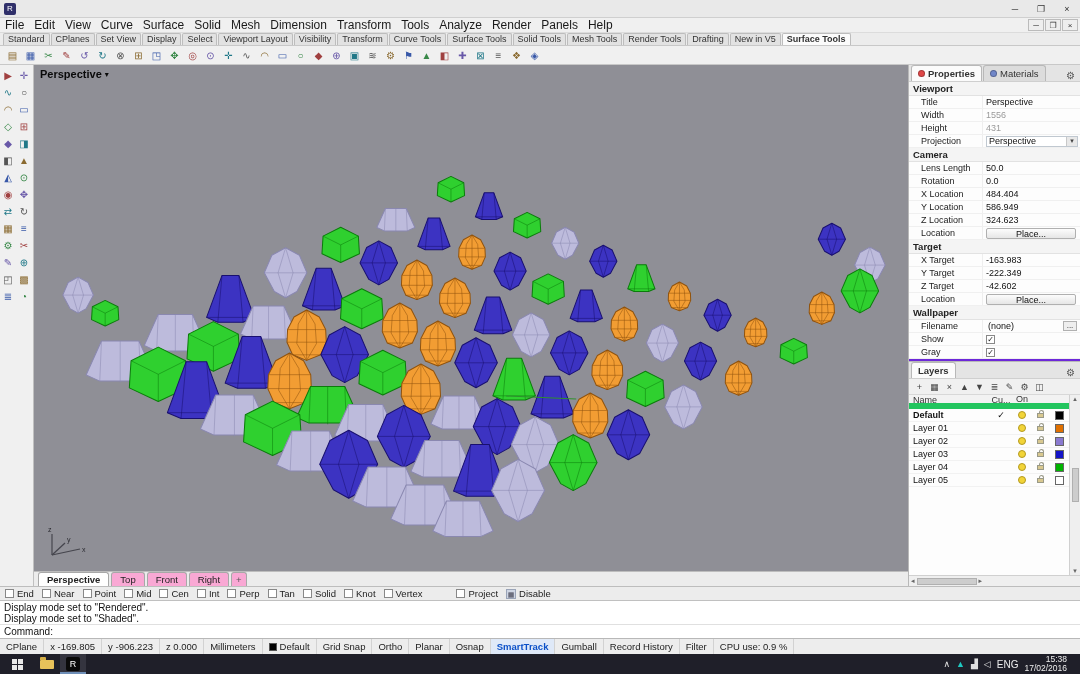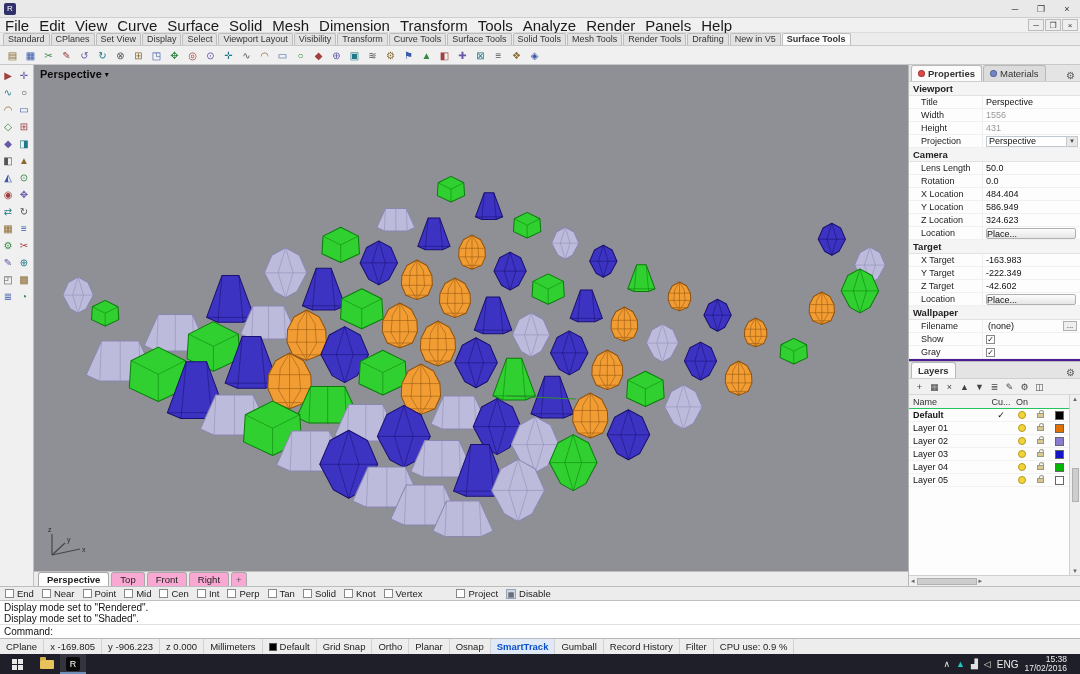--- a/index.html
+++ b/index.html
@@ -9,21 +9,21 @@
 
 
 .titlebar{height:18px;background:#e9e9e9;border-bottom:1px solid #cfcfcf;display:flex;align-items:center;position:relative;flex:0 0 auto}
 .app-icon{width:12px;height:12px;margin:0 4px;background:#30306a;color:#fff;font-size:8px;display:flex;align-items:center;justify-content:center;border-radius:2px}
 .title-text{position:absolute;left:0;right:0;text-align:center;font-size:10.5px;color:#222;pointer-events:none}
 .win-controls{margin-left:auto;display:flex;z-index:1}
 .win-btn{width:26px;height:17px;display:flex;align-items:center;justify-content:center;font-size:9px;color:#333}
 
 
 .menubar{height:15px;background:#f0f0f0;display:flex;align-items:center;border-bottom:1px solid #dcdcdc;flex:0 0 auto}
-.menu-item{padding:0 5px;font-size:15px;color:#1a1a1a}
+.menu-item{padding:0 5px;font-size:12px;color:#1a1a1a}
 .child-controls{margin-left:auto;display:flex;margin-right:2px}
 .child-controls .win-btn{width:16px;height:12px;font-size:8px;border:1px solid #bbb;margin-left:1px;background:#eee}
 
 
 .tabsrow{height:13px;background:#ececec;display:flex;align-items:flex-end;padding-left:3px;border-bottom:1px solid #c8c8c8;flex:0 0 auto}
 .tb-tab{font-size:9px;padding:0 4px;height:12px;line-height:11px;border:1px solid #bdbdbd;border-bottom:none;border-radius:2px 2px 0 0;background:#e2e2e2;margin-right:1px;color:#333;white-space:nowrap}
 .tb-tab.active{background:#fbfbfb;font-weight:bold}
 
 
 .iconrow{height:19px;background:#f0f0f0;display:flex;align-items:center;padding-left:4px;border-bottom:1px solid #c8c8c8;gap:1px;flex:0 0 auto}
@@ -40,49 +40,49 @@
 .scene{position:absolute;inset:0;width:100%;height:100%}
 .axis-triad{position:absolute;left:8px;bottom:6px}
 
 
 .vp-tabs{height:15px;background:#ececec;border-top:1px solid #bdbdbd;display:flex;align-items:flex-end;padding-left:4px;flex:0 0 auto}
 .vp-tab{font-size:9.5px;padding:0 8px;height:14px;line-height:13px;border:1px solid #a8a8a8;border-bottom:none;border-radius:3px 3px 0 0;background:#f9a8d4;margin-right:2px;color:#222}
 .vp-tab.active{background:#fff;font-weight:bold}
 .vp-tab.plus{padding:0 4px;color:#555}
 
 
-.rightpanel{width:172px;background:#4c1d95;border-left:1px solid #b8b8b8;display:flex;flex-direction:column;flex:0 0 auto}
+.rightpanel{width:172px;background:#6d28d9;border-left:1px solid #b8b8b8;display:flex;flex-direction:column;flex:0 0 auto}
 .panel-tabs{height:17px;display:flex;align-items:flex-end;background:#e4e4e4;padding:1px 2px 0;border-bottom:1px solid #cfcfcf;flex:0 0 auto}
 .tabs-strip{display:flex;align-items:flex-end}
 .panel-tab{display:flex;align-items:center;gap:3px;font-size:9.5px;padding:0 6px;height:16px;border:1px solid #b8b8b8;border-bottom:none;border-radius:3px 3px 0 0;background:#dcdcdc;color:#333;margin-right:1px}
 .panel-tab.active{background:#fbfbfb;font-weight:bold}
 .dot{width:7px;height:7px;border-radius:50%;border:1px solid rgba(0,0,0,.25)}
 .panel-gear{margin-left:auto;font-size:10px;color:#555;padding:0 3px}
 .props-body{background:#fdfdfd;flex:0 0 auto}
 .sec-header{height:14px;line-height:14px;font-size:9.5px;font-weight:bold;color:#222;padding-left:4px;background:#f4f4f4;border-bottom:1px solid #e2e2e2}
 .prow{display:flex;height:13px;border-bottom:1px solid #f0f0f0;align-items:stretch}
 .plabel{width:74px;padding-left:12px;font-size:9px;color:#222;white-space:nowrap;display:flex;align-items:center;border-right:1px solid #eee}
 .pval{flex:1;font-size:9px;color:#111;padding-left:3px;display:flex;align-items:center;min-width:0}
 .pval.gray{color:#999}
 .ddbox{flex:1;border:1px solid #c0c8d0;background:#fff;height:11px;display:flex;align-items:center;margin-right:2px}
 .ddtext{flex:1;padding-left:2px;font-size:9px}
 .ddarrow{width:11px;height:9px;border-left:1px solid #c8c8c8;font-size:7px;display:flex;align-items:center;justify-content:center;color:#444;background:#e8e8e8}
-.place-btn{border:1px solid #b0b0b0;background:linear-gradient(#fcfcfc,#e6e6e6);font-size:9px;height:11px;line-height:10px;border-radius:2px;flex:1;margin-right:4px}
+.place-btn{border:1px solid #b0b0b0;background:linear-gradient(#fcfcfc,#e6e6e6);font-size:9px;height:11px;line-height:10px;border-radius:2px;flex:1;text-align:center;margin-right:4px}
 .ellipsis-btn{border:1px solid #b0b0b0;background:#eee;width:14px;height:10px;line-height:7px;text-align:center;font-size:8px;margin-left:auto;margin-right:3px}
 .chk{width:9px;height:9px;border:1px solid #888;background:#fff;font-size:8px;line-height:8px;text-align:center;color:#222;display:inline-block}
 .chk.empty{color:transparent}
 .filetext{padding-left:2px}
 
 
 .layers-panel{flex:1;display:flex;flex-direction:column;border-top:1px solid #b8b8b8;margin-top:2px;min-height:0}
 .layers-toolbar{height:16px;background:#f0f0f0;display:flex;align-items:center;gap:2px;padding-left:4px;border-bottom:1px solid #d8d8d8;flex:0 0 auto}
 .lt-icon{font-size:9px;color:#444;width:13px;text-align:center}
 .layers-body{flex:1;display:flex;min-height:0;background:#fdfdfd}
 .layers-table{flex:1;display:flex;flex-direction:column;min-width:0}
-.lheader{display:flex;height:14px;border-bottom:1px solid #22c55e;background:#f2f2f2;font-size:9px;color:#333;align-items:center;flex:0 0 auto}
+.lheader{display:flex;height:14px;border-bottom:6px solid #22c55e;background:#f2f2f2;font-size:9px;color:#333;flex:0 0 auto}
 .c-name{flex:1;padding-left:4px;white-space:nowrap;overflow:hidden}
 .c-cu{width:24px;text-align:center;font-size:9px}
 .c-on{width:18px;display:flex;align-items:center;justify-content:center}
 .c-lk{width:18px;display:flex;align-items:center;justify-content:center}
 .c-co{width:20px;display:flex;align-items:center;justify-content:center}
 .lrow{display:flex;height:13px;align-items:center;border-bottom:1px solid #f2f2f2;font-size:9px}
 .lrow.current .c-name{font-weight:bold}
 .bulb{width:8px;height:8px;border-radius:50%;background:#f2d438;border:1px solid #b49a20}
 .chip{width:9px;height:9px;border:1px solid #666}
 .mini-lock{width:7px;height:5px;background:#d8c890;border:1px solid #998;position:relative;display:inline-block}

